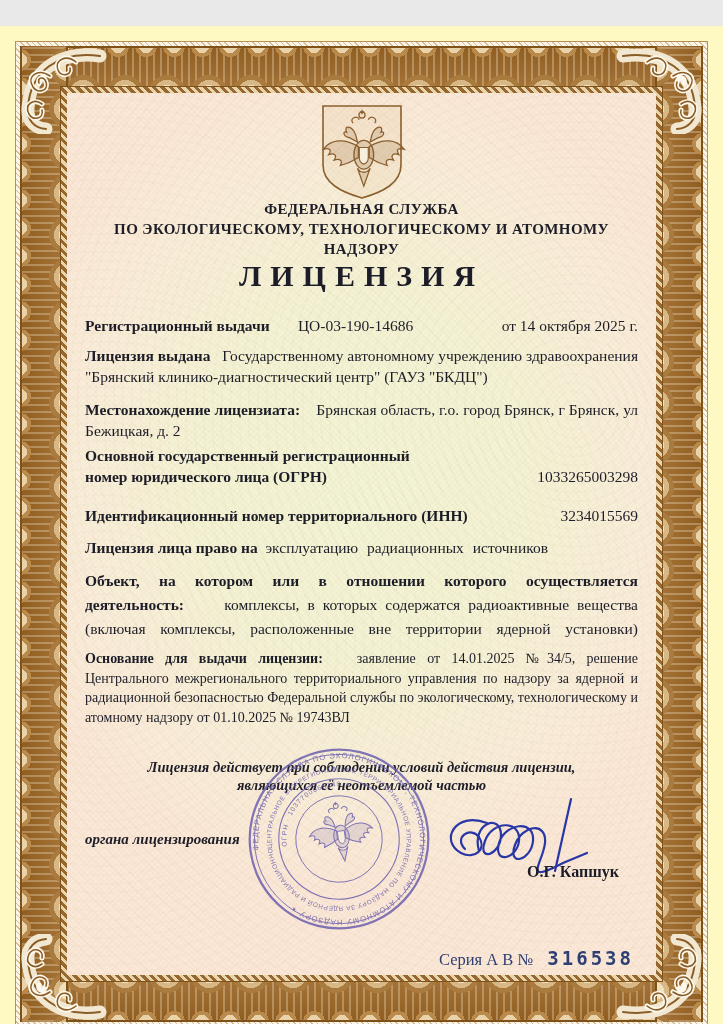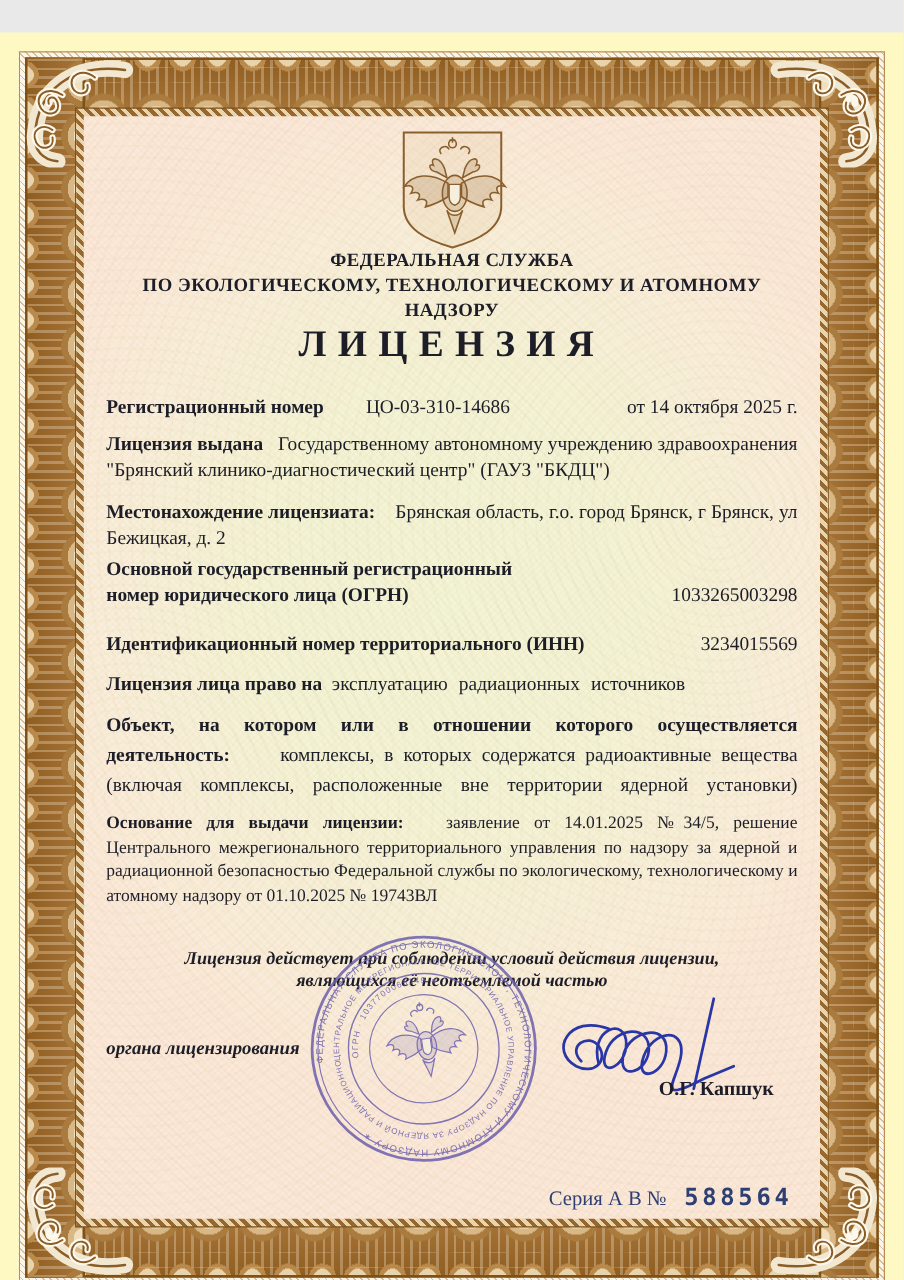--- a/index.html
+++ b/index.html
@@ -171,22 +171,22 @@
       </div>
 
       <div class="abs agency" style="top:106px;">
         <div>ФЕДЕРАЛЬНАЯ СЛУЖБА</div>
         <div>ПО ЭКОЛОГИЧЕСКОМУ, ТЕХНОЛОГИЧЕСКОМУ И АТОМНОМУ НАДЗОРУ</div>
       </div>
 
       <div class="abs doc-title" style="top:166px;">ЛИЦЕНЗИЯ</div>
 
       <div class="abs row reg-row" style="top:224px;">
-        <span class="b">Регистрационный номер</span>
-        <span class="reg-num">ЦО-03-310-14686</span>
+        <span class="b">Регистрационный выдачи</span>
+        <span class="reg-num">ЦО-03-190-14686</span>
         <span>от 14 октября 2025 г.</span>
       </div>
 
       <p class="abs just" style="top:252px;margin:0;">
         <span class="b">Лицензия выдана</span>&nbsp;&nbsp;
         <span>Государственному автономному учреждению здравоохранения "Брянский клинико-диагностический центр" (ГАУЗ "БКДЦ")</span>
       </p>
 
       <p class="abs just" style="top:306px;margin:0;">
         <span class="b">Местонахождение лицензиата:</span>&nbsp;&nbsp;&nbsp;
@@ -264,18 +264,18 @@
           <path d="M52,30 C20,18 4,48 26,60 C40,67 52,56 44,44 C36,33 18,44 30,56"></path>
           <path d="M44,58 C36,30 66,20 66,42 C66,62 42,70 50,48 C57,28 86,26 84,48 C82,66 58,72 64,50 C70,30 100,26 98,48 C96,68 72,74 80,52 C87,32 112,28 110,50 C108,70 86,92 128,70 L152,60"></path>
           <path d="M136,6 L120,78"></path>
         </g>
       </svg>
 
       <div class="abs sig-name" style="top:770px;left:460px;right:auto;">О.Г. Капшук</div>
 
       <div class="abs series-row" style="top:854px;">
         <span>Серия А В №</span>
-        <span class="series-num">588564</span>
+        <span class="series-num">316538</span>
       </div>
 
     </div>
   </div>
 </div>
 
 </body></html>

